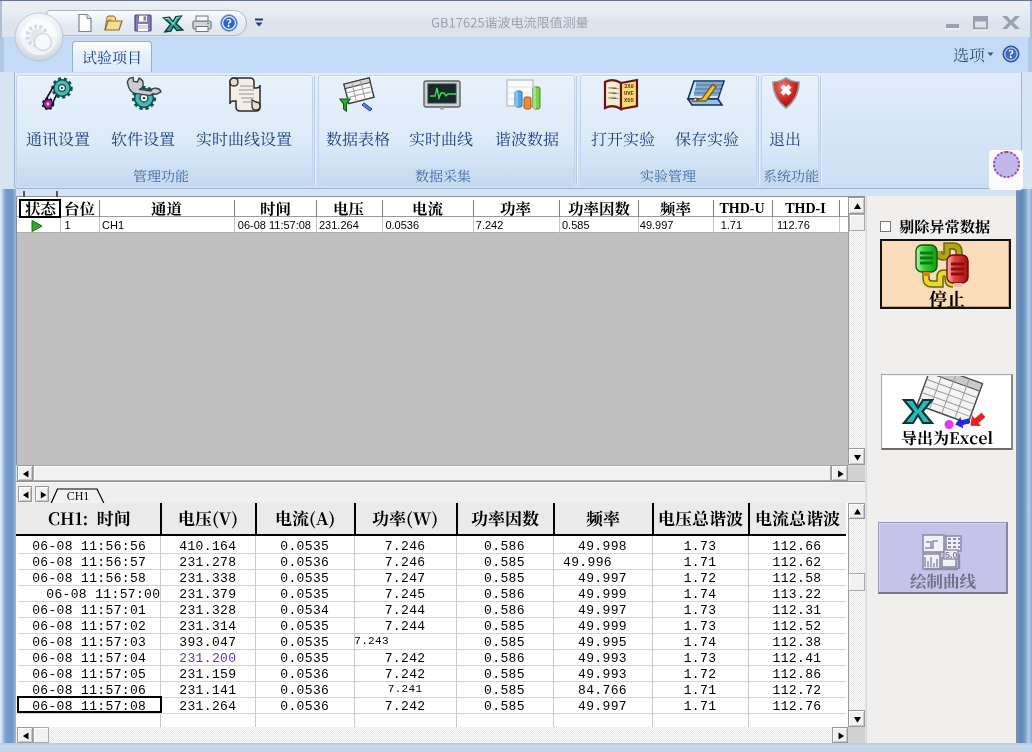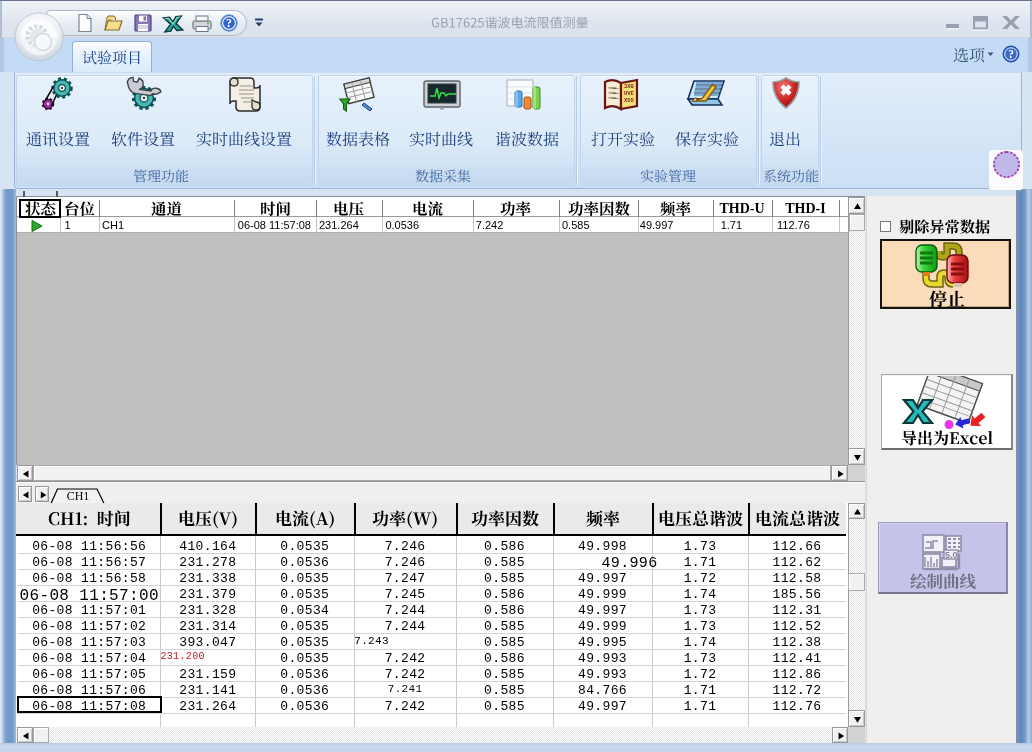--- a/index.html
+++ b/index.html
@@ -494,41 +494,41 @@
     <span class="mono" style="left:456px;top:538.5px;width:97px;text-align:center;font-size:13px;letter-spacing:0.35px;color:#000">0.586</span>
     <span class="mono" style="left:553px;top:538.5px;width:99px;text-align:center;font-size:13px;letter-spacing:0.35px;color:#000">49.998</span>
     <span class="mono" style="left:652px;top:538.5px;width:96px;text-align:center;font-size:13px;letter-spacing:0.35px;color:#000">1.73</span>
     <span class="mono" style="left:748px;top:538.5px;width:98px;text-align:center;font-size:13px;letter-spacing:0.35px;color:#000">112.66</span>
     <div style="left:18px;top:553.0px;width:828px;height:1px;background:#d2d2d2"></div>
     <span class="mono" style="left:18px;top:554.5px;width:142.4px;text-align:center;font-size:13px;letter-spacing:0.35px;color:#000">06-08 11:56:57</span>
     <span class="mono" style="left:160.4px;top:554.5px;width:94.9px;text-align:center;font-size:13px;letter-spacing:0.35px;color:#000">231.278</span>
     <span class="mono" style="left:255.3px;top:554.5px;width:98.89999999999998px;text-align:center;font-size:13px;letter-spacing:0.35px;color:#000">0.0536</span>
     <span class="mono" style="left:354.2px;top:554.5px;width:101.80000000000001px;text-align:center;font-size:13px;letter-spacing:0.35px;color:#000">7.246</span>
     <span class="mono" style="left:456px;top:554.5px;width:97px;text-align:center;font-size:13px;letter-spacing:0.35px;color:#000">0.585</span>
-    <span class="mono" style="left:580px;top:554.5px;width:99px;text-align:center;font-size:15px;letter-spacing:0.35px;color:#000">49.996</span>
+    <span class="mono" style="left:538px;top:554.5px;width:99px;text-align:center;font-size:13px;letter-spacing:0.35px;color:#000">49.996</span>
     <span class="mono" style="left:652px;top:554.5px;width:96px;text-align:center;font-size:13px;letter-spacing:0.35px;color:#000">1.71</span>
     <span class="mono" style="left:748px;top:554.5px;width:98px;text-align:center;font-size:13px;letter-spacing:0.35px;color:#000">112.62</span>
     <div style="left:18px;top:569.0px;width:828px;height:1px;background:#d2d2d2"></div>
     <span class="mono" style="left:18px;top:570.5px;width:142.4px;text-align:center;font-size:13px;letter-spacing:0.35px;color:#000">06-08 11:56:58</span>
     <span class="mono" style="left:160.4px;top:570.5px;width:94.9px;text-align:center;font-size:13px;letter-spacing:0.35px;color:#000">231.338</span>
     <span class="mono" style="left:255.3px;top:570.5px;width:98.89999999999998px;text-align:center;font-size:13px;letter-spacing:0.35px;color:#000">0.0535</span>
     <span class="mono" style="left:354.2px;top:570.5px;width:101.80000000000001px;text-align:center;font-size:13px;letter-spacing:0.35px;color:#000">7.247</span>
     <span class="mono" style="left:456px;top:570.5px;width:97px;text-align:center;font-size:13px;letter-spacing:0.35px;color:#000">0.585</span>
     <span class="mono" style="left:553px;top:570.5px;width:99px;text-align:center;font-size:13px;letter-spacing:0.35px;color:#000">49.997</span>
     <span class="mono" style="left:652px;top:570.5px;width:96px;text-align:center;font-size:13px;letter-spacing:0.35px;color:#000">1.72</span>
     <span class="mono" style="left:748px;top:570.5px;width:98px;text-align:center;font-size:13px;letter-spacing:0.35px;color:#000">112.58</span>
     <div style="left:18px;top:585.0px;width:828px;height:1px;background:#d2d2d2"></div>
-    <span class="mono" style="left:18px;top:586.5px;width:142.4px;text-align:center;font-size:16px;letter-spacing:0.35px;color:#000">06-08 11:57:00</span>
+    <span class="mono" style="left:18px;top:586.5px;width:142.4px;text-align:right;font-size:13px;letter-spacing:0.35px;color:#000">06-08 11:57:00</span>
     <span class="mono" style="left:160.4px;top:586.5px;width:94.9px;text-align:center;font-size:13px;letter-spacing:0.35px;color:#000">231.379</span>
     <span class="mono" style="left:255.3px;top:586.5px;width:98.89999999999998px;text-align:center;font-size:13px;letter-spacing:0.35px;color:#000">0.0535</span>
     <span class="mono" style="left:354.2px;top:586.5px;width:101.80000000000001px;text-align:center;font-size:13px;letter-spacing:0.35px;color:#000">7.245</span>
     <span class="mono" style="left:456px;top:586.5px;width:97px;text-align:center;font-size:13px;letter-spacing:0.35px;color:#000">0.586</span>
     <span class="mono" style="left:553px;top:586.5px;width:99px;text-align:center;font-size:13px;letter-spacing:0.35px;color:#000">49.999</span>
     <span class="mono" style="left:652px;top:586.5px;width:96px;text-align:center;font-size:13px;letter-spacing:0.35px;color:#000">1.74</span>
-    <span class="mono" style="left:748px;top:586.5px;width:98px;text-align:center;font-size:13px;letter-spacing:0.35px;color:#000">185.56</span>
+    <span class="mono" style="left:748px;top:586.5px;width:98px;text-align:center;font-size:13px;letter-spacing:0.35px;color:#000">113.22</span>
     <div style="left:18px;top:601.0px;width:828px;height:1px;background:#d2d2d2"></div>
     <span class="mono" style="left:18px;top:602.5px;width:142.4px;text-align:center;font-size:13px;letter-spacing:0.35px;color:#000">06-08 11:57:01</span>
     <span class="mono" style="left:160.4px;top:602.5px;width:94.9px;text-align:center;font-size:13px;letter-spacing:0.35px;color:#000">231.328</span>
     <span class="mono" style="left:255.3px;top:602.5px;width:98.89999999999998px;text-align:center;font-size:13px;letter-spacing:0.35px;color:#000">0.0534</span>
     <span class="mono" style="left:354.2px;top:602.5px;width:101.80000000000001px;text-align:center;font-size:13px;letter-spacing:0.35px;color:#000">7.244</span>
     <span class="mono" style="left:456px;top:602.5px;width:97px;text-align:center;font-size:13px;letter-spacing:0.35px;color:#000">0.586</span>
     <span class="mono" style="left:553px;top:602.5px;width:99px;text-align:center;font-size:13px;letter-spacing:0.35px;color:#000">49.997</span>
     <span class="mono" style="left:652px;top:602.5px;width:96px;text-align:center;font-size:13px;letter-spacing:0.35px;color:#000">1.73</span>
     <span class="mono" style="left:748px;top:602.5px;width:98px;text-align:center;font-size:13px;letter-spacing:0.35px;color:#000">112.31</span>
     <div style="left:18px;top:617.0px;width:828px;height:1px;background:#d2d2d2"></div>
@@ -544,21 +544,21 @@
     <span class="mono" style="left:18px;top:634.5px;width:142.4px;text-align:center;font-size:13px;letter-spacing:0.35px;color:#000">06-08 11:57:03</span>
     <span class="mono" style="left:160.4px;top:634.5px;width:94.9px;text-align:center;font-size:13px;letter-spacing:0.35px;color:#000">393.047</span>
     <span class="mono" style="left:255.3px;top:634.5px;width:98.89999999999998px;text-align:center;font-size:13px;letter-spacing:0.35px;color:#000">0.0535</span>
     <span class="mono" style="left:354.2px;top:634.5px;width:101.80000000000001px;text-align:left;font-size:11px;letter-spacing:0.35px;color:#000">7.243</span>
     <span class="mono" style="left:456px;top:634.5px;width:97px;text-align:center;font-size:13px;letter-spacing:0.35px;color:#000">0.585</span>
     <span class="mono" style="left:553px;top:634.5px;width:99px;text-align:center;font-size:13px;letter-spacing:0.35px;color:#000">49.995</span>
     <span class="mono" style="left:652px;top:634.5px;width:96px;text-align:center;font-size:13px;letter-spacing:0.35px;color:#000">1.74</span>
     <span class="mono" style="left:748px;top:634.5px;width:98px;text-align:center;font-size:13px;letter-spacing:0.35px;color:#000">112.38</span>
     <div style="left:18px;top:649.0px;width:828px;height:1px;background:#d2d2d2"></div>
     <span class="mono" style="left:18px;top:650.5px;width:142.4px;text-align:center;font-size:13px;letter-spacing:0.35px;color:#000">06-08 11:57:04</span>
-    <span class="mono" style="left:160.4px;top:650.5px;width:94.9px;text-align:left;font-size:10px;letter-spacing:0.35px;color:#b91c1c">231.200</span>
+    <span class="mono" style="left:160.4px;top:650.5px;width:94.9px;text-align:center;font-size:13px;letter-spacing:0.35px;color:#6d28d9">231.200</span>
     <span class="mono" style="left:255.3px;top:650.5px;width:98.89999999999998px;text-align:center;font-size:13px;letter-spacing:0.35px;color:#000">0.0535</span>
     <span class="mono" style="left:354.2px;top:650.5px;width:101.80000000000001px;text-align:center;font-size:13px;letter-spacing:0.35px;color:#000">7.242</span>
     <span class="mono" style="left:456px;top:650.5px;width:97px;text-align:center;font-size:13px;letter-spacing:0.35px;color:#000">0.586</span>
     <span class="mono" style="left:553px;top:650.5px;width:99px;text-align:center;font-size:13px;letter-spacing:0.35px;color:#000">49.993</span>
     <span class="mono" style="left:652px;top:650.5px;width:96px;text-align:center;font-size:13px;letter-spacing:0.35px;color:#000">1.73</span>
     <span class="mono" style="left:748px;top:650.5px;width:98px;text-align:center;font-size:13px;letter-spacing:0.35px;color:#000">112.41</span>
     <div style="left:18px;top:665.0px;width:828px;height:1px;background:#d2d2d2"></div>
     <span class="mono" style="left:18px;top:666.5px;width:142.4px;text-align:center;font-size:13px;letter-spacing:0.35px;color:#000">06-08 11:57:05</span>
     <span class="mono" style="left:160.4px;top:666.5px;width:94.9px;text-align:center;font-size:13px;letter-spacing:0.35px;color:#000">231.159</span>
     <span class="mono" style="left:255.3px;top:666.5px;width:98.89999999999998px;text-align:center;font-size:13px;letter-spacing:0.35px;color:#000">0.0536</span>

